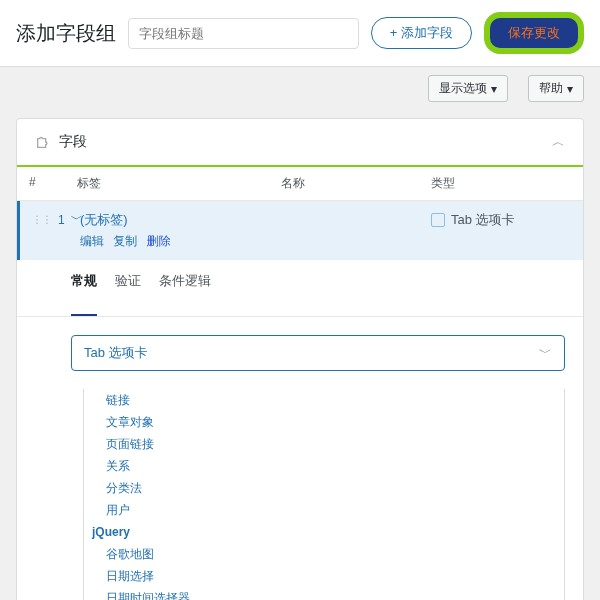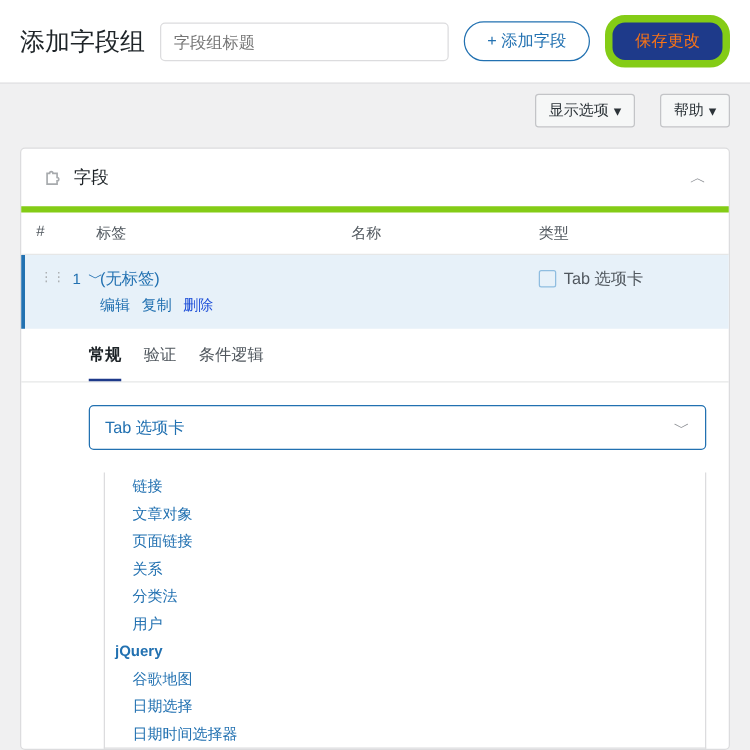--- a/index.html
+++ b/index.html
@@ -6,37 +6,37 @@
 body{background:#f0f0f1;font-size:13px;color:#3c434a}
 .header{display:flex;align-items:center;padding:12px 16px;gap:12px;background:#fff;border-bottom:1px solid #dcdcde}
 .header h1{font-size:20px;font-weight:400;color:#1d2327;white-space:nowrap}
 .title-input{flex:1;padding:7px 10px;border:1px solid #dcdcde;border-radius:4px;font-size:13px;color:#8c8f94}
 .btn{padding:6px 18px;border-radius:16px;font-size:13px;cursor:pointer;white-space:nowrap}
 .btn-outline{background:#fff;border:1px solid #2271b1;color:#2271b1}
 .btn-primary{background:#1e3a8a;border:6px solid #84cc16;color:#f97316;font-weight:400}
 .toolbar{display:flex;justify-content:flex-end;gap:20px;padding:8px 16px}
 .tool-btn{padding:4px 10px;border:1px solid #c3c4c7;background:#f6f7f7;border-radius:3px;font-size:12px;color:#2c3338;display:inline-flex;align-items:center;gap:4px}
 .panel{margin:8px 16px;background:#fff;border:1px solid #dcdcde;border-radius:4px}
-.panel-header{display:flex;align-items:center;justify-content:space-between;padding:14px 18px;border-bottom:5px solid #84cc16}
+.panel-header{display:flex;align-items:center;justify-content:space-between;padding:14px 18px;border-bottom:2px solid #84cc16}
 .panel-title{display:flex;align-items:center;gap:8px;font-size:14px;color:#1d2327}
 .puzzle{width:16px;height:16px;display:inline-block}
 .chev{color:#8c8f94}
 .thead{display:flex;padding:8px 12px;font-size:12px;color:#50575e;border-bottom:1px solid #e6e7e7}
 .col-n{width:48px}.col-label{flex:1}.col-name{width:150px}.col-type{width:140px}
 .row{display:flex;align-items:flex-start;padding:10px 12px;background:#e7f1f9;border-left:3px solid #2271b1}
 .row .col-n{display:flex;align-items:center;gap:6px;color:#2271b1;font-size:12px}
 .drag{color:#a7aaad;font-size:10px;line-height:1}
 .lbl{color:#2271b1;font-size:13px}
 .row-actions{margin-top:4px;font-size:12px}
 .row-actions a{color:#2271b1;margin-right:6px;cursor:pointer}
 .row-actions .del{color:#1d4ed8}
 .type-cell{display:flex;align-items:center;gap:6px;color:#50575e}
 .tab-ico{width:14px;height:14px;border:1.5px solid #8fbde0;border-radius:2px}
 .tabs{display:flex;gap:18px;padding:12px 18px 0 54px;border-bottom:1px solid #e6e7e7}
-.tab{padding-bottom:10px;font-size:13px;color:#50575e;cursor:pointer}
+.tab{padding-bottom:24px;font-size:13px;color:#50575e;cursor:pointer}
 .tab.active{color:#1d2327;border-bottom:2px solid #1e3a8a;font-weight:600}
 .form-sec{padding:18px 18px 18px 54px}
 .flabel{font-size:13px;color:#1d2327;margin-bottom:8px}
 .select{border:1px solid #2271b1;border-radius:4px;padding:8px 12px;display:flex;justify-content:space-between;align-items:center;color:#2271b1;font-size:13px;cursor:pointer}
 .dropdown{margin:0 18px 0 66px;max-height:280px;overflow-y:auto;border:1px solid #dcdcde;border-top:none;background:#fff;position:relative}
 .dropdown::-webkit-scrollbar{width:14px}
 .dropdown::-webkit-scrollbar-thumb{background:#c3c4c7;border:3px solid #fff;border-radius:8px}
 .opt{padding:2px 8px;font-size:12px;color:#2271b1;cursor:pointer;line-height:1.5}
 .opt.child{padding-left:22px}
 .opt.group{color:#2271b1;font-weight:700;padding-left:8px}

